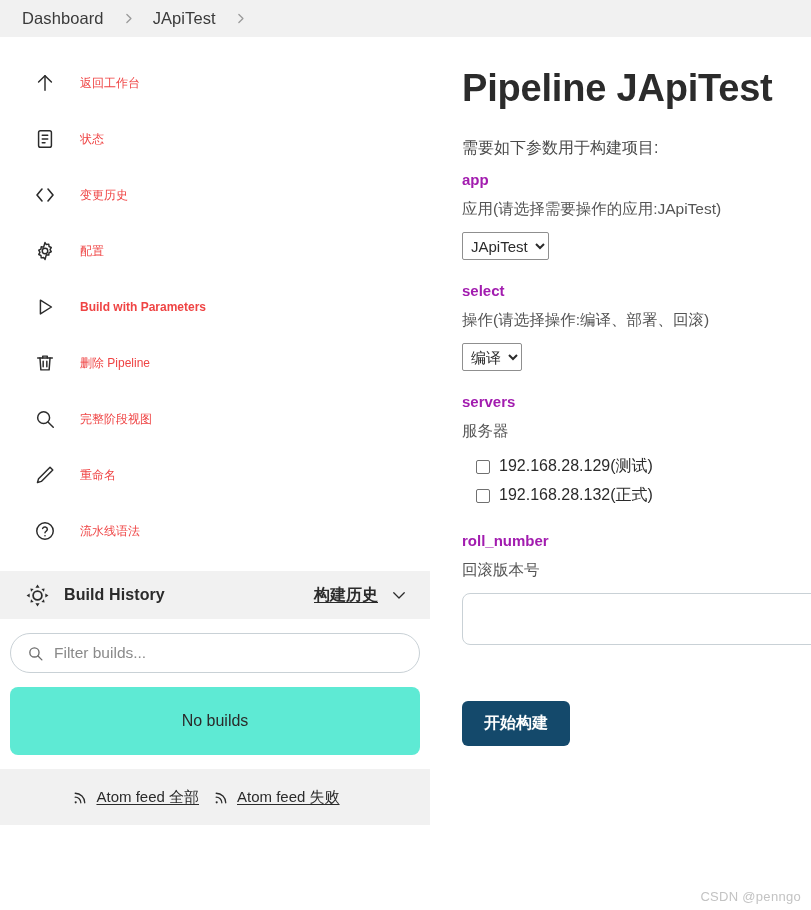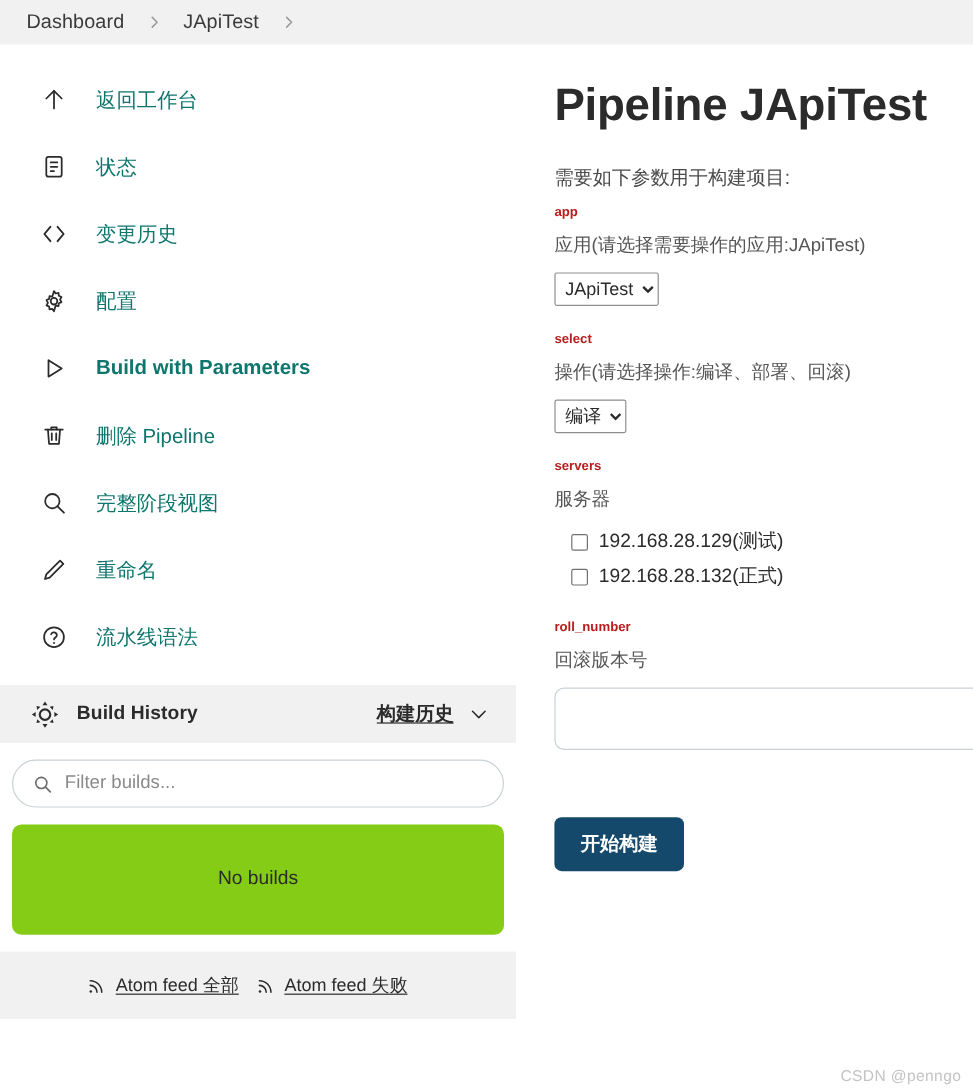--- a/index.html
+++ b/index.html
@@ -63,22 +63,22 @@
     cursor: pointer;
   }
   .task-ico {
     width: 26px; height: 26px;
     flex: 0 0 26px;
     display: flex; align-items: center; justify-content: center;
     color: #2b2b2b;
   }
   .task-ico svg { display:block; }
   .task-label {
-    font-size: 17px;
-    color: #0f766e;
+    font-size: 12px;
+    color: #ef4444;
     white-space: nowrap;
   }
   .task-label.bold { font-weight: 600; }
 
   
   .bh-head {
     margin-top: 12px;
     height: 48px;
     background: #f1f1f1;
     display: flex;
@@ -119,22 +119,22 @@
     align-items: center;
     gap: 10px;
     padding: 0 16px;
     cursor: text;
   }
   .filter-ico { color: #6b6b6b; display:flex; }
   .filter-ph { font-size: 15.5px; color: #8a8a8a; }
 
   .nobuilds {
     margin: 14px 10px 0 10px;
-    height: 92px;
-    background: #84cc16;
+    height: 68px;
+    background: #5eead4;
     border-radius: 8px;
     display: flex;
     align-items: center;
     justify-content: center;
     font-size: 16px;
     color: #2b2b2b;
   }
 
   .feeds {
     margin-top: 14px;
@@ -173,23 +173,23 @@
     margin: 0 0 28px 0;
     letter-spacing: -.2px;
   }
   .intro {
     font-size: 16px;
     color: #4a4a4a;
     margin: 0 0 12px 0;
   }
   .param { margin-bottom: 22px; }
   .param-name {
-    font-size: 11px;
+    font-size: 15px;
     font-weight: 700;
-    color: #b91c1c;
+    color: #a21caf;
     margin: 0 0 11px 0;
   }
   .param-desc {
     font-size: 15.5px;
     color: #555;
     margin: 0 0 12px 0;
   }
   select.pselect {
     font-family: "Liberation Sans", "DejaVu Sans", sans-serif;
     font-size: 15px;

